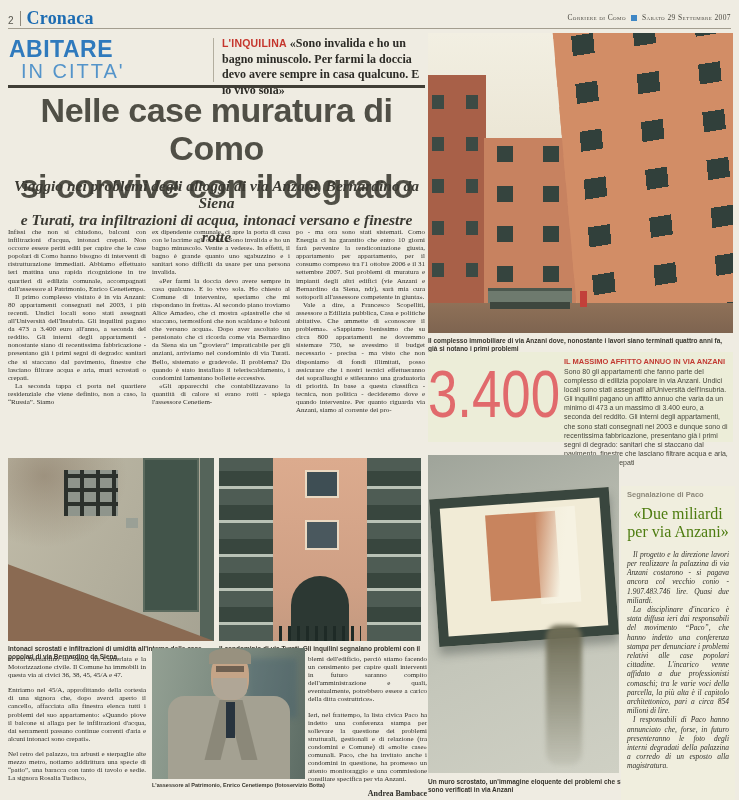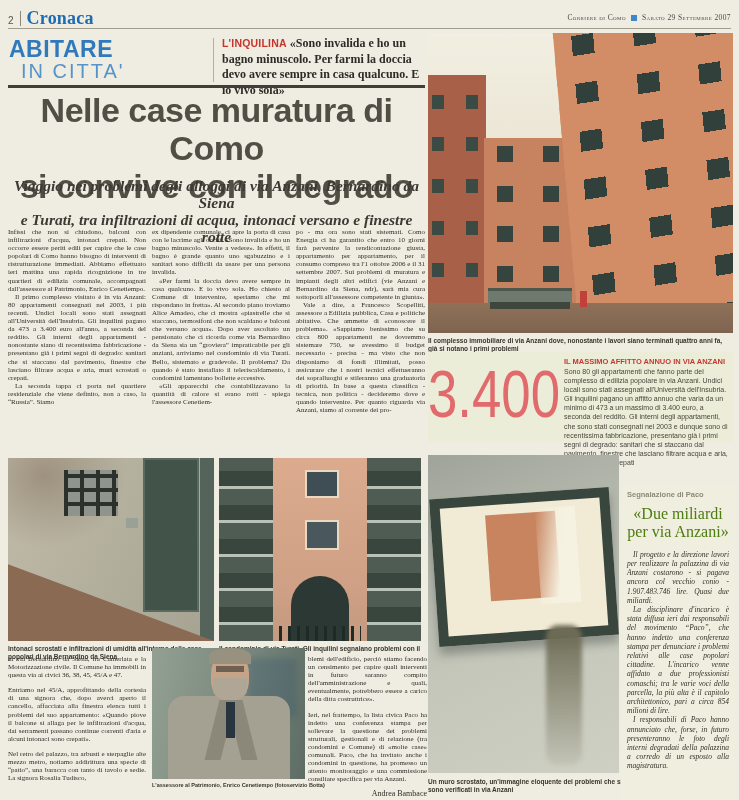--- a/index.html
+++ b/index.html
@@ -35,21 +35,21 @@
   
   .bcol{top:228px;height:219px;font-size:7px;line-height:8.1px;text-align:justify;overflow:hidden;}
   .bcol p{margin:0;text-indent:7px;}
   .bcol p.noind{text-indent:0;}
   .c1{left:8px;width:138px;}
   .c2{left:152px;width:138px;}
   .c3{left:296px;width:129px;}
   .bcol2{top:648px;height:150px;font-size:7px;line-height:8.1px;text-align:justify;overflow:hidden;}
   .c4{left:8px;width:138px;}
   .c5{left:308px;width:119px;}
-  .byline{text-align:right;font-weight:400;font-size:8px;margin-top:3px;}
+  .byline{text-align:right;font-weight:700;font-size:8px;margin-top:3px;}
   
   .cap{font-family:"Liberation Sans",sans-serif;font-weight:700;font-size:6.5px;
        color:#37352d;line-height:1.2;}
   
   .photo{overflow:hidden;background:#cfcabb;}
   .ph-main{left:428px;top:33px;width:305px;height:300px;background:linear-gradient(#f2efe2,#e7e0cd 60%,#ddd2bd);}
   .bldg{position:absolute;}
   .grid1{background-color:#c78260;
     background-image:repeating-linear-gradient(0deg,#c78260 0 11px,rgba(0,0,0,0) 11px 27px,#c78260 27px 40px),
                      repeating-linear-gradient(90deg,rgba(0,0,0,0) 0 13px,#35443e 13px 29px,rgba(0,0,0,0) 29px 46px);}

